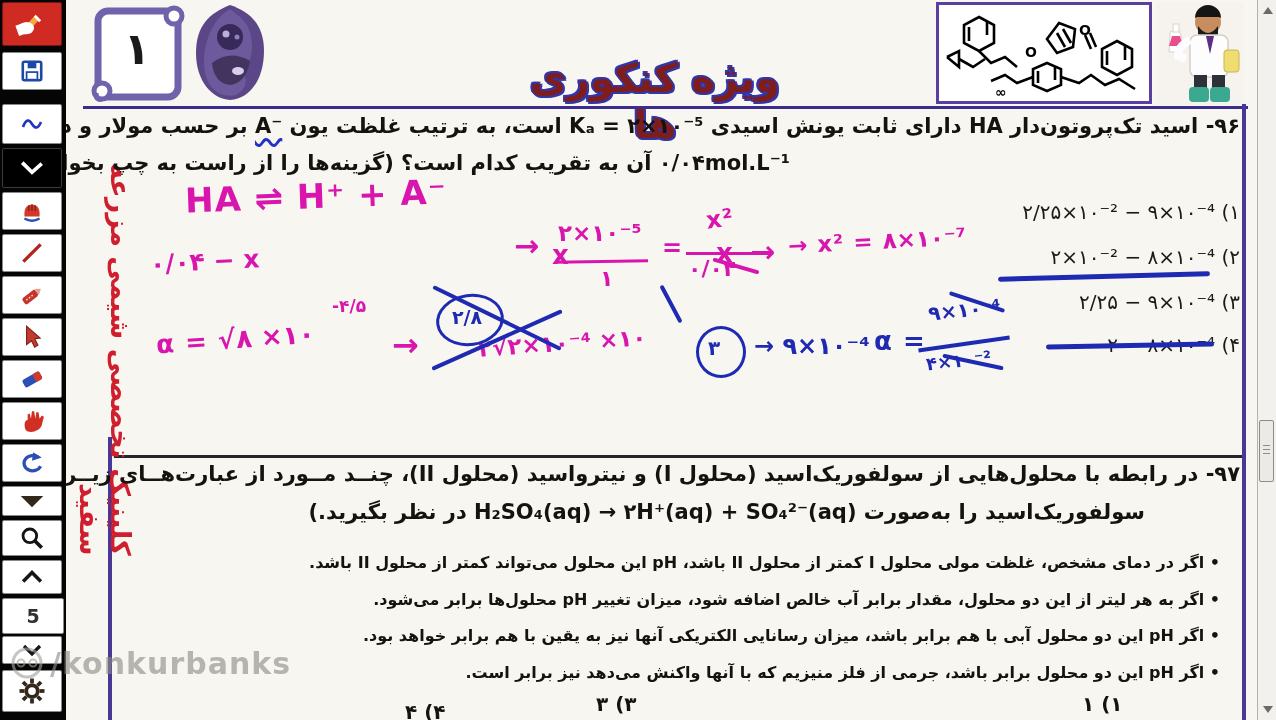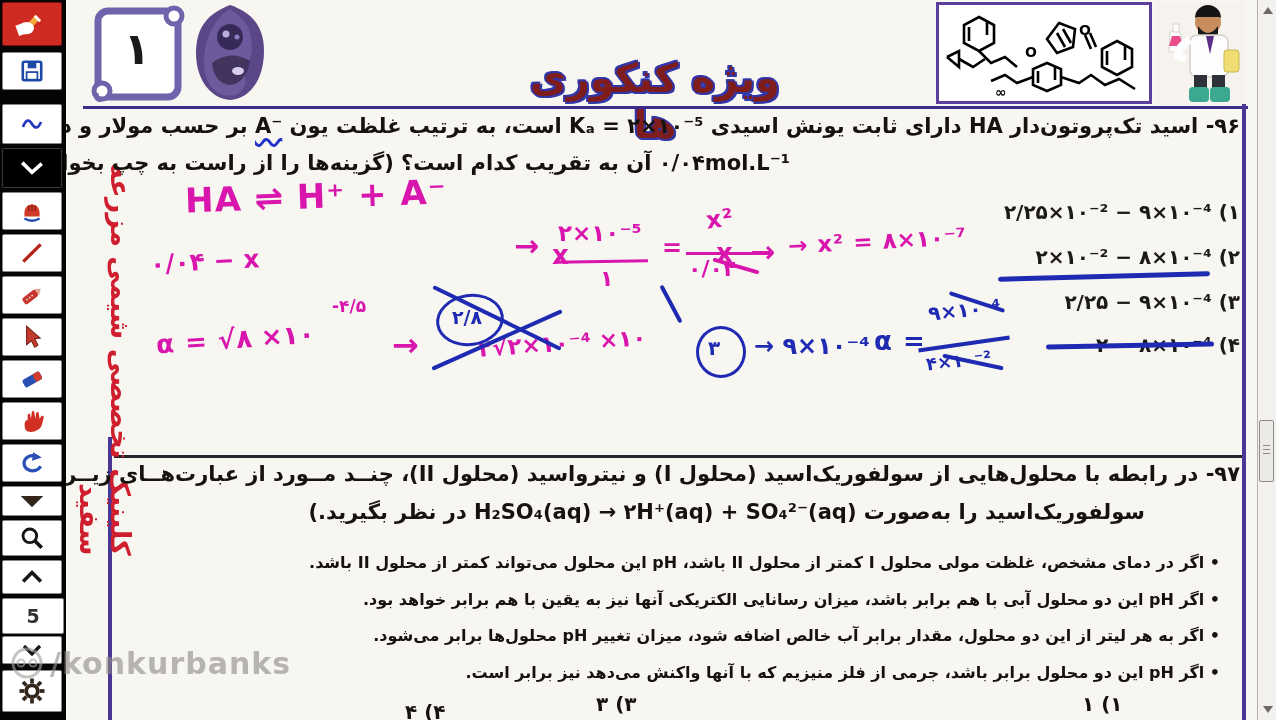--- a/index.html
+++ b/index.html
@@ -37,21 +37,21 @@
   
   .vbrand{position:absolute;left:74px;top:116px;height:440px;writing-mode:vertical-rl;direction:rtl;
           font-size:27px;font-weight:bold;color:#cf1f2e;letter-spacing:2px;}
   .watermark{position:absolute;left:8px;top:644px;z-index:60;display:flex;align-items:center;opacity:.62;}
   .watermark .wm-text{font-size:30px;font-weight:bold;color:#8f8c87;letter-spacing:1px;margin-left:4px;}
   
   .qline{position:absolute;direction:rtl;white-space:nowrap;font-weight:bold;color:#16130f;font-size:21px;}
   .ltr{direction:ltr;unicode-bidi:isolate;}
   .ion{text-decoration:underline wavy #2233c8;text-decoration-thickness:3px;text-underline-offset:5px;}
   .opts96{position:absolute;right:36px;top:196px;width:300px;height:180px;}
-  .opt{position:absolute;right:0;direction:ltr;white-space:nowrap;font-weight:bold;font-size:20px;color:#1c1a18;}
+  .opt{position:absolute;right:0;direction:ltr;white-space:nowrap;font-weight:normal;font-size:20px;color:#1c1a18;}
   .bullets{position:absolute;right:56px;top:545px;left:130px;}
   .bullet{direction:rtl;white-space:nowrap;text-align:right;font-weight:bold;font-size:16px;color:#16130f;line-height:36.5px;}
   .opt97{position:absolute;top:692px;direction:ltr;white-space:nowrap;font-weight:bold;font-size:20px;color:#16130f;}
   
   .hw{position:absolute;font-weight:bold;white-space:nowrap;letter-spacing:1px;z-index:20;}
   .shape{position:absolute;z-index:21;}
 </style>
 </head>
 <body>
 
@@ -317,22 +317,22 @@
       <span class="hw" style="left: 926px; top: 350px; font-size: 18px; color: rgb(31, 42, 178); transform: rotate(-6deg);">۴×۱۰⁻²</span>
     </div>
 
   <div class="qline" style="top:462px;right:36px;">۹۷- در رابطه با محلول‌هایی از سولفوریک‌اسید (محلول I) و نیترواسید (محلول II)، چنــد مــورد از عبارت‌هــای زیــر درســت اســت؟ (یــونش</div>
   <div class="qline" style="top:500px;right:131px;text-align:center;">
     <span>سولفوریک‌اسید را به‌صورت </span><span class="ltr">H₂SO₄(aq) → ۲H⁺(aq) + SO₄²⁻(aq)</span><span> در نظر بگیرید.)</span>
   </div>
 
   <div class="bullets">
     <div class="bullet">• اگر در دمای مشخص، غلظت مولی محلول I کمتر از محلول II باشد، pH این محلول می‌تواند کمتر از محلول II باشد.</div>
+    <div class="bullet">• اگر به هر لیتر از این دو محلول، مقدار برابر آب خالص اضافه شود، میزان تغییر pH محلول‌ها برابر می‌شود.</div>
     <div class="bullet">• اگر pH این دو محلول آبی با هم برابر باشد، میزان رسانایی الکتریکی آنها نیز به یقین با هم برابر خواهد بود.</div>
-    <div class="bullet">• اگر به هر لیتر از این دو محلول، مقدار برابر آب خالص اضافه شود، میزان تغییر pH محلول‌ها برابر می‌شود.</div>
     <div class="bullet">• اگر pH این دو محلول برابر باشد، جرمی از فلز منیزیم که با آنها واکنش می‌دهد نیز برابر است.</div>
   </div>
 
   <span class="opt97" style="left:1082px;">۱ (۱</span>
   <span class="opt97" style="left:812px;margin-top:29px;">۲ (۲</span>
   <span class="opt97" style="left:596px;">۳ (۳</span>
   <span class="opt97" style="left:405px;margin-top:8px;">۴ (۴</span>
 
 </div>
 

